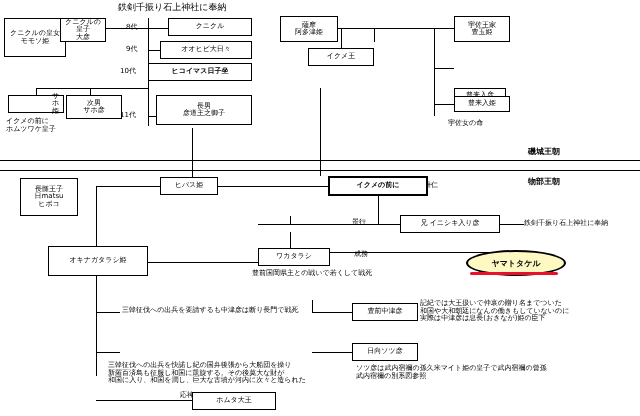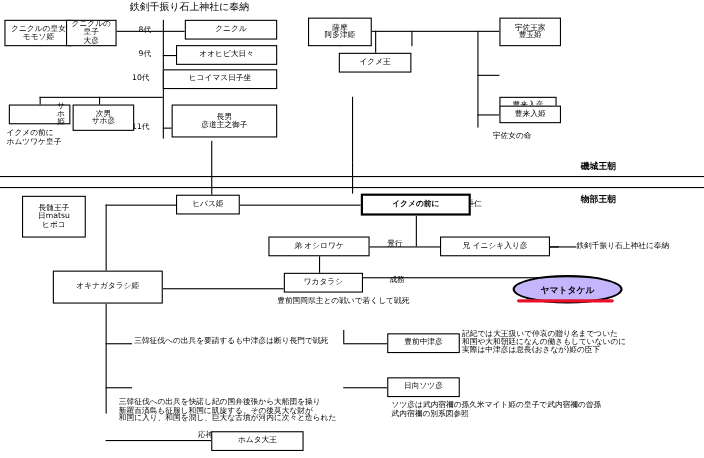--- a/index.html
+++ b/index.html
@@ -4,21 +4,21 @@
 <style>
   html,body{margin:0;padding:0;}
   body{width:640px;height:416px;background:#ffffff;font-family:"DejaVu Sans","Liberation Sans",sans-serif;position:relative;overflow:hidden;}
   #canvas{position:absolute;left:0;top:0;width:640px;height:416px;}
   .box{position:absolute;box-sizing:border-box;border:1px solid #000;background:#fff;display:flex;align-items:center;justify-content:center;text-align:center;line-height:1.05;font-size:7px;color:#000;padding:0 1px;}
   .box.b2{border-width:2px;font-weight:bold;}
   .lbl{position:absolute;font-size:7px;color:#000;line-height:1.1;white-space:pre;}
   .lbl.bold{font-weight:bold;}
   .hr{position:absolute;background:#000;height:1px;}
   .vr{position:absolute;background:#000;width:1px;}
-  .ell{position:absolute;border:2px solid #000;border-radius:50%;background:#c4b5fd;display:flex;align-items:center;justify-content:center;font-size:8px;font-weight:bold;}
+  .ell{position:absolute;border:2px solid #000;border-radius:50%;background:#fef9c3;display:flex;align-items:center;justify-content:center;font-size:8px;font-weight:bold;}
   .uline{position:absolute;background:#e8102a;height:3px;border-radius:2px;}
   .multi{white-space:pre-line;}
 </style>
 </head>
 <body>
 
 <div id="canvas">
 
   <div class="lbl" style="left:118px;top:3px;font-size:9px;">鉄剣千振り石上神社に奉納</div>
 
@@ -80,27 +80,27 @@
   <div class="hr" style="left:96px;top:186px;width:64px;"></div>
   <div class="vr" style="left:96px;top:276px;height:100px;"></div>
   <div class="hr" style="left:96px;top:312px;width:24px;"></div>
   <div class="hr" style="left:96px;top:352px;width:24px;"></div>
   <div class="hr" style="left:96px;top:400px;width:96px;"></div>
 
   <div class="hr" style="left:312px;top:312px;width:40px;"></div>
   <div class="hr" style="left:312px;top:352px;width:40px;"></div>
   <div class="vr" style="left:312px;top:300px;height:12px;"></div>
 
-  <div class="box multi" style="left:4px;top:18px;width:62px;height:24px;">クニクルの皇女
+  <div class="box multi" style="left:4px;top:18px;width:62px;height:39px;">クニクルの皇女
 モモソ姫</div>
   <div class="box multi" style="left:60px;top:18px;width:46px;height:24px;">クニクルの皇子
 大彦</div>
   <div class="box" style="left:168px;top:18px;width:84px;height:18px;">クニクル</div>
   <div class="box" style="left:160px;top:41px;width:92px;height:18px;">オオヒビ大日々</div>
-  <div class="box" style="left:148px;top:63px;width:104px;height:18px;">ヒコイマス日子坐</div>
+  <div class="box" style="left:148px;top:63px;width:104px;height:18px;font-weight:bold;">ヒコイマス日子坐</div>
 
   <div class="box" style="left:8px;top:95px;width:56px;height:18px;padding-left:40px;">サホ姫</div>
   <div class="box multi" style="left:66px;top:95px;width:56px;height:24px;">次男
 サホ彦</div>
   <div class="box multi" style="left:156px;top:95px;width:96px;height:30px;">長男
 彦道主之御子</div>
 
   <div class="box multi" style="left:280px;top:16px;width:58px;height:26px;">薩摩
 阿多津姫</div>
   <div class="box multi" style="left:454px;top:16px;width:56px;height:26px;">宇佐王家
@@ -110,21 +110,20 @@
 
   <div class="box" style="left:308px;top:48px;width:66px;height:18px;">イクメ王</div>
 
   <div class="box" style="left:160px;top:177px;width:58px;height:18px;">ヒバス姫</div>
   <div class="box b2" style="left:328px;top:176px;width:100px;height:20px;">イクメの前に</div>
 
   <div class="box multi" style="left:20px;top:178px;width:58px;height:38px;font-size:7px;">長髄王子
 日matsu
 ヒボコ</div>
 
-  <div class="box" style="left:244px;top:215px;width:92px;height:18px;">弟 オシロワケ</div>
   <div class="box" style="left:400px;top:215px;width:100px;height:18px;">兄 イニシキ入り彦</div>
 
   <div class="box" style="left:48px;top:246px;width:100px;height:30px;">オキナガタラシ姫</div>
   <div class="box" style="left:258px;top:248px;width:72px;height:18px;">ワカタラシ</div>
 
   <div class="box" style="left:352px;top:343px;width:66px;height:18px;">日向ソツ彦</div>
   <div class="box" style="left:352px;top:303px;width:66px;height:18px;">豊前中津彦</div>
   <div class="box" style="left:192px;top:392px;width:84px;height:18px;">ホムタ大王</div>
 
   <div class="ell" style="left:466px;top:250px;width:96px;height:22px;">ヤマトタケル</div>

